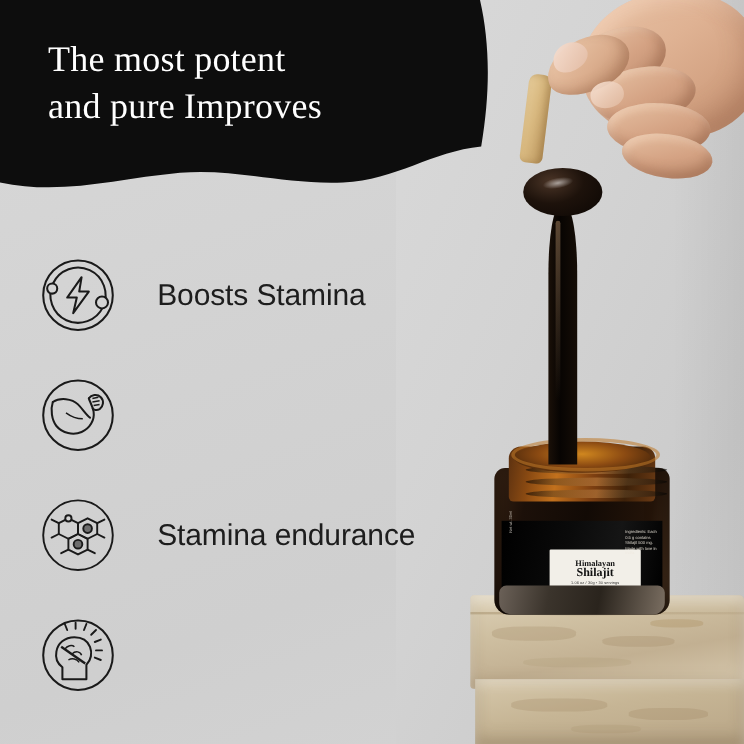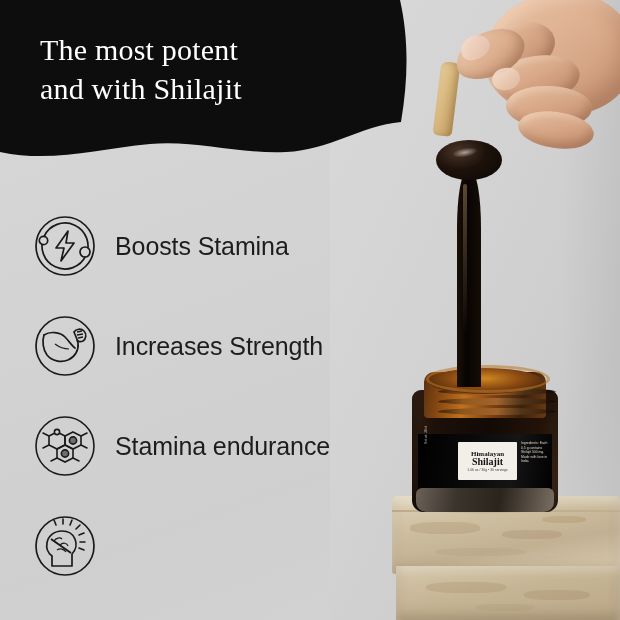--- a/index.html
+++ b/index.html
@@ -112,21 +112,21 @@
   }
   .jar-rim{
     position:absolute;left:14px;top:-7px;width:118px;height:22px;
     border:3px solid rgba(190,120,40,.55);border-radius:50%;
   }
   .jar-label{
     position:absolute;left:6px;top:62px;width:134px;height:58px;
     background:linear-gradient(100deg,#000 0%,#0a0a0a 40%,#151515 70%,#000 100%);
   }
   .label-white{
-    position:absolute;left:40px;top:8px;width:59px;height:38px;
+    position:absolute;left:40px;top:24px;width:76px;height:38px;
     background:#f2efe8;border-radius:1px;
     display:flex;flex-direction:column;align-items:center;justify-content:center;
   }
   .label-white .l1{font-family:"Liberation Serif",serif;font-weight:700;font-size:7px;color:#111;line-height:8px;}
   .label-white .l2{font-family:"Liberation Serif",serif;font-weight:700;font-size:10px;color:#111;line-height:8px;}
   .label-white .l3{font-size:3.2px;color:#333;margin-top:2px;letter-spacing:.1px;}
   .label-side-right{
     position:absolute;left:103px;top:7px;width:30px;
     font-size:3.4px;line-height:4.6px;color:#efe9df;opacity:.88;
   }
@@ -165,21 +165,21 @@
   
   .banner{position:absolute;left:0;top:0;width:420px;height:190px;}
   .headline{
     position:absolute;left:40px;top:30px;width:330px;
     font-family:"Liberation Serif",serif;
     font-weight:400;font-size:30px;line-height:39px;color:#fff;
     letter-spacing:.2px;
   }
   
   .features{position:absolute;left:33px;top:196px;width:360px;}
-  .feature{display:flex;align-items:center;height:100px;}
+  .feature{display:flex;align-items:center;height:100px;gap:16px;}
   .f-icon{width:64px;height:64px;flex:0 0 64px;margin-right:18px;}
   .f-label{font-size:25px;color:#1d1d1d;letter-spacing:-.1px;}
 </style>
 </head>
 <body>
 
 <div id="canvas">
 
   <div class="photo">
     <div class="wall"></div>
@@ -237,21 +237,21 @@
     </div>
   </div>
 
   <div class="banner">
     <svg width="420" height="190" viewBox="0 0 420 190">
       <path d="M0,0 L400,0 C408,35 409,75 401,122 C360,126 330,150 286,152
                C236,154 196,140 150,144 C96,149 52,163 0,152 Z" fill="#0d0d0d"></path>
     </svg>
     <div class="headline">
       <div>The most potent</div>
-      <div>and with Shilajit</div>
+      <div>and pure Improves</div>
     </div>
   </div>
 
   <div class="features">
 
     <div class="feature">
       <span class="f-icon">
         <svg viewBox="0 0 64 64" width="64" height="64" fill="none" stroke="#1a1a1a" stroke-width="1.7">
           <circle cx="32" cy="32" r="29"></circle>
           <ellipse cx="32" cy="32" rx="23" ry="23" transform="rotate(-20 32 32)"></ellipse>
@@ -269,21 +269,20 @@
           <circle cx="32" cy="32" r="29"></circle>
           <path d="M11 21 C17 17 27 18 32 23 C36 27 39 32 42 34" stroke-linecap="round"></path>
           <path d="M11 21 C9 27 10 36 14 41 C19 47 28 49 35 46
                    C42 43 46 36 45 29 C44 24 42 21 41 18" stroke-linejoin="round" stroke-linecap="round"></path>
           <path d="M41 18 C43 15 48 14 51 17 C54 20 53 25 50 27
                    C48 28 45 28 44 26" stroke-linejoin="round"></path>
           <path d="M44 18 L49 17 M44 21 L50 20 M45 24 L50 23" stroke-width="1.3"></path>
           <path d="M22 30 C26 33 31 35 36 35" stroke-width="1.2"></path>
         </svg>
       </span>
-      <span class="f-label">Increases Strength</span>
     </div>
 
     <div class="feature">
       <span class="f-icon">
         <svg viewBox="0 0 64 64" width="64" height="64" fill="none" stroke="#1a1a1a" stroke-width="1.6">
           <circle cx="32" cy="32" r="29"></circle>
           <polygon points="24,18 32,22 32,31 24,35 16,31 16,22"></polygon>
           <polygon points="40,18 48,22 48,31 40,35 32,31 32,22"></polygon>
           <polygon points="32,31 40,35 40,44 32,48 24,44 24,35"></polygon>
           <path d="M16,22 L10,19 M48,22 L54,19 M48,31 L54,34

